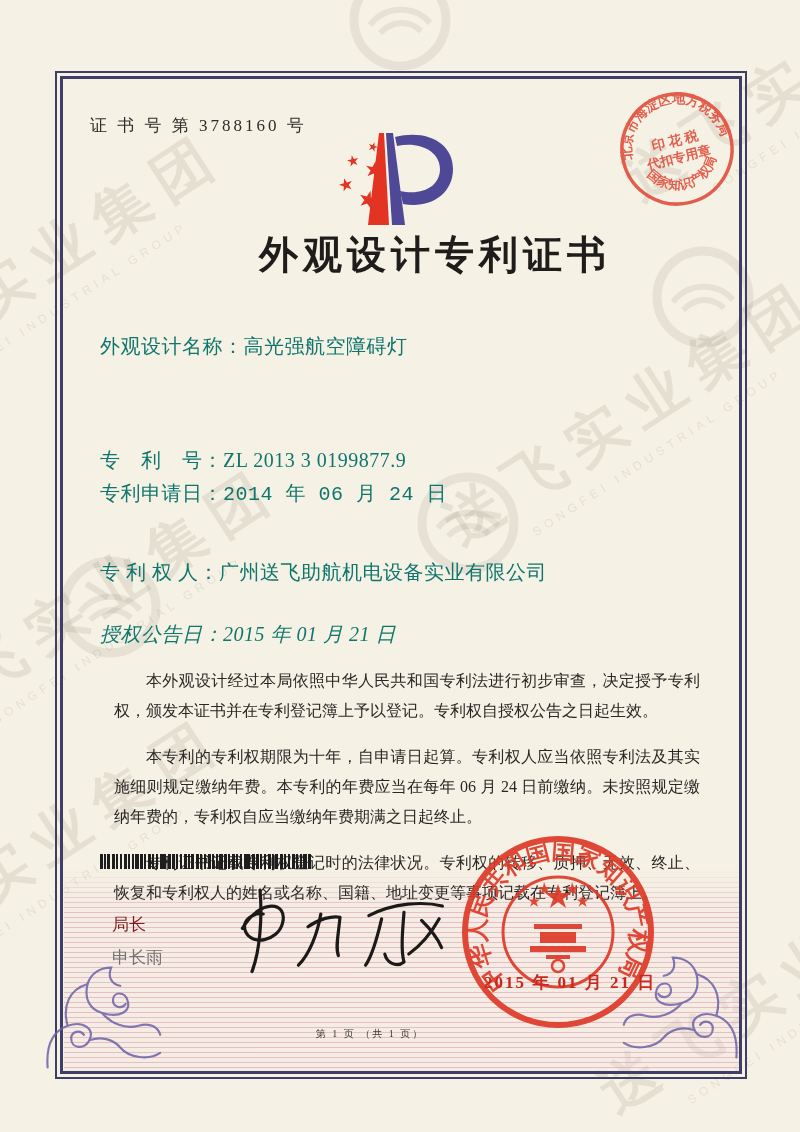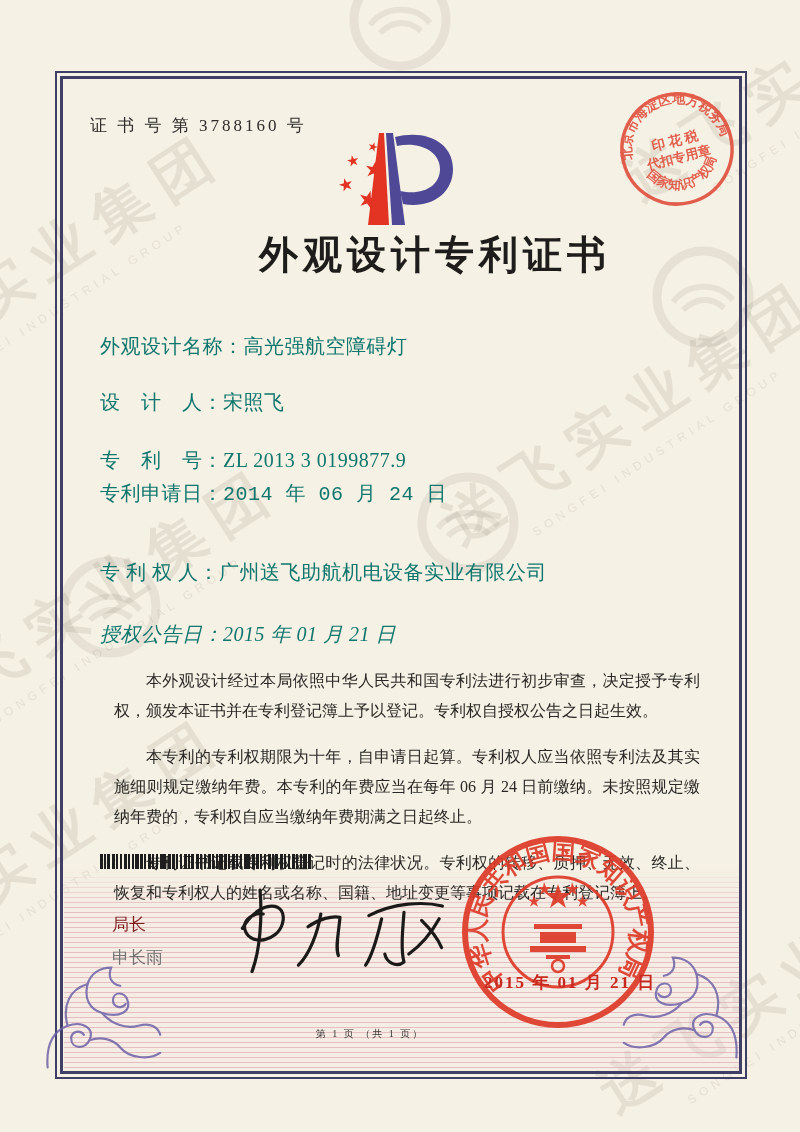--- a/index.html
+++ b/index.html
@@ -148,23 +148,20 @@
     <use href="#star" transform="translate(16,30) scale(6) rotate(-12)" fill="#e23323"></use>
     <use href="#star" transform="translate(37,39) scale(9) rotate(10)" fill="#e23323"></use>
     <use href="#star" transform="translate(9,54) scale(7) rotate(-16)" fill="#e23323"></use>
     <use href="#star" transform="translate(31,69) scale(9.5) rotate(16)" fill="#e23323"></use>
   </svg>
 
   <div class="title">外观设计专利证书</div>
 
   <div class="field f0">
     <span>外观设计名称：</span><span>高光强航空障碍灯</span>
-  </div>
-  <div class="field f1">
-    <span>设　计　人：</span><span>宋照飞</span>
   </div>
   <div class="field f2">
     <span>专　利　号：</span><span>ZL 2013 3 0199877.9</span>
   </div>
   <div class="field f3">
     <span>专利申请日：</span><span>2014 年 06 月 24 日</span>
   </div>
   <div class="field f4">
     <span>专 利 权 人：</span><span>广州送飞助航机电设备实业有限公司</span>
   </div>

